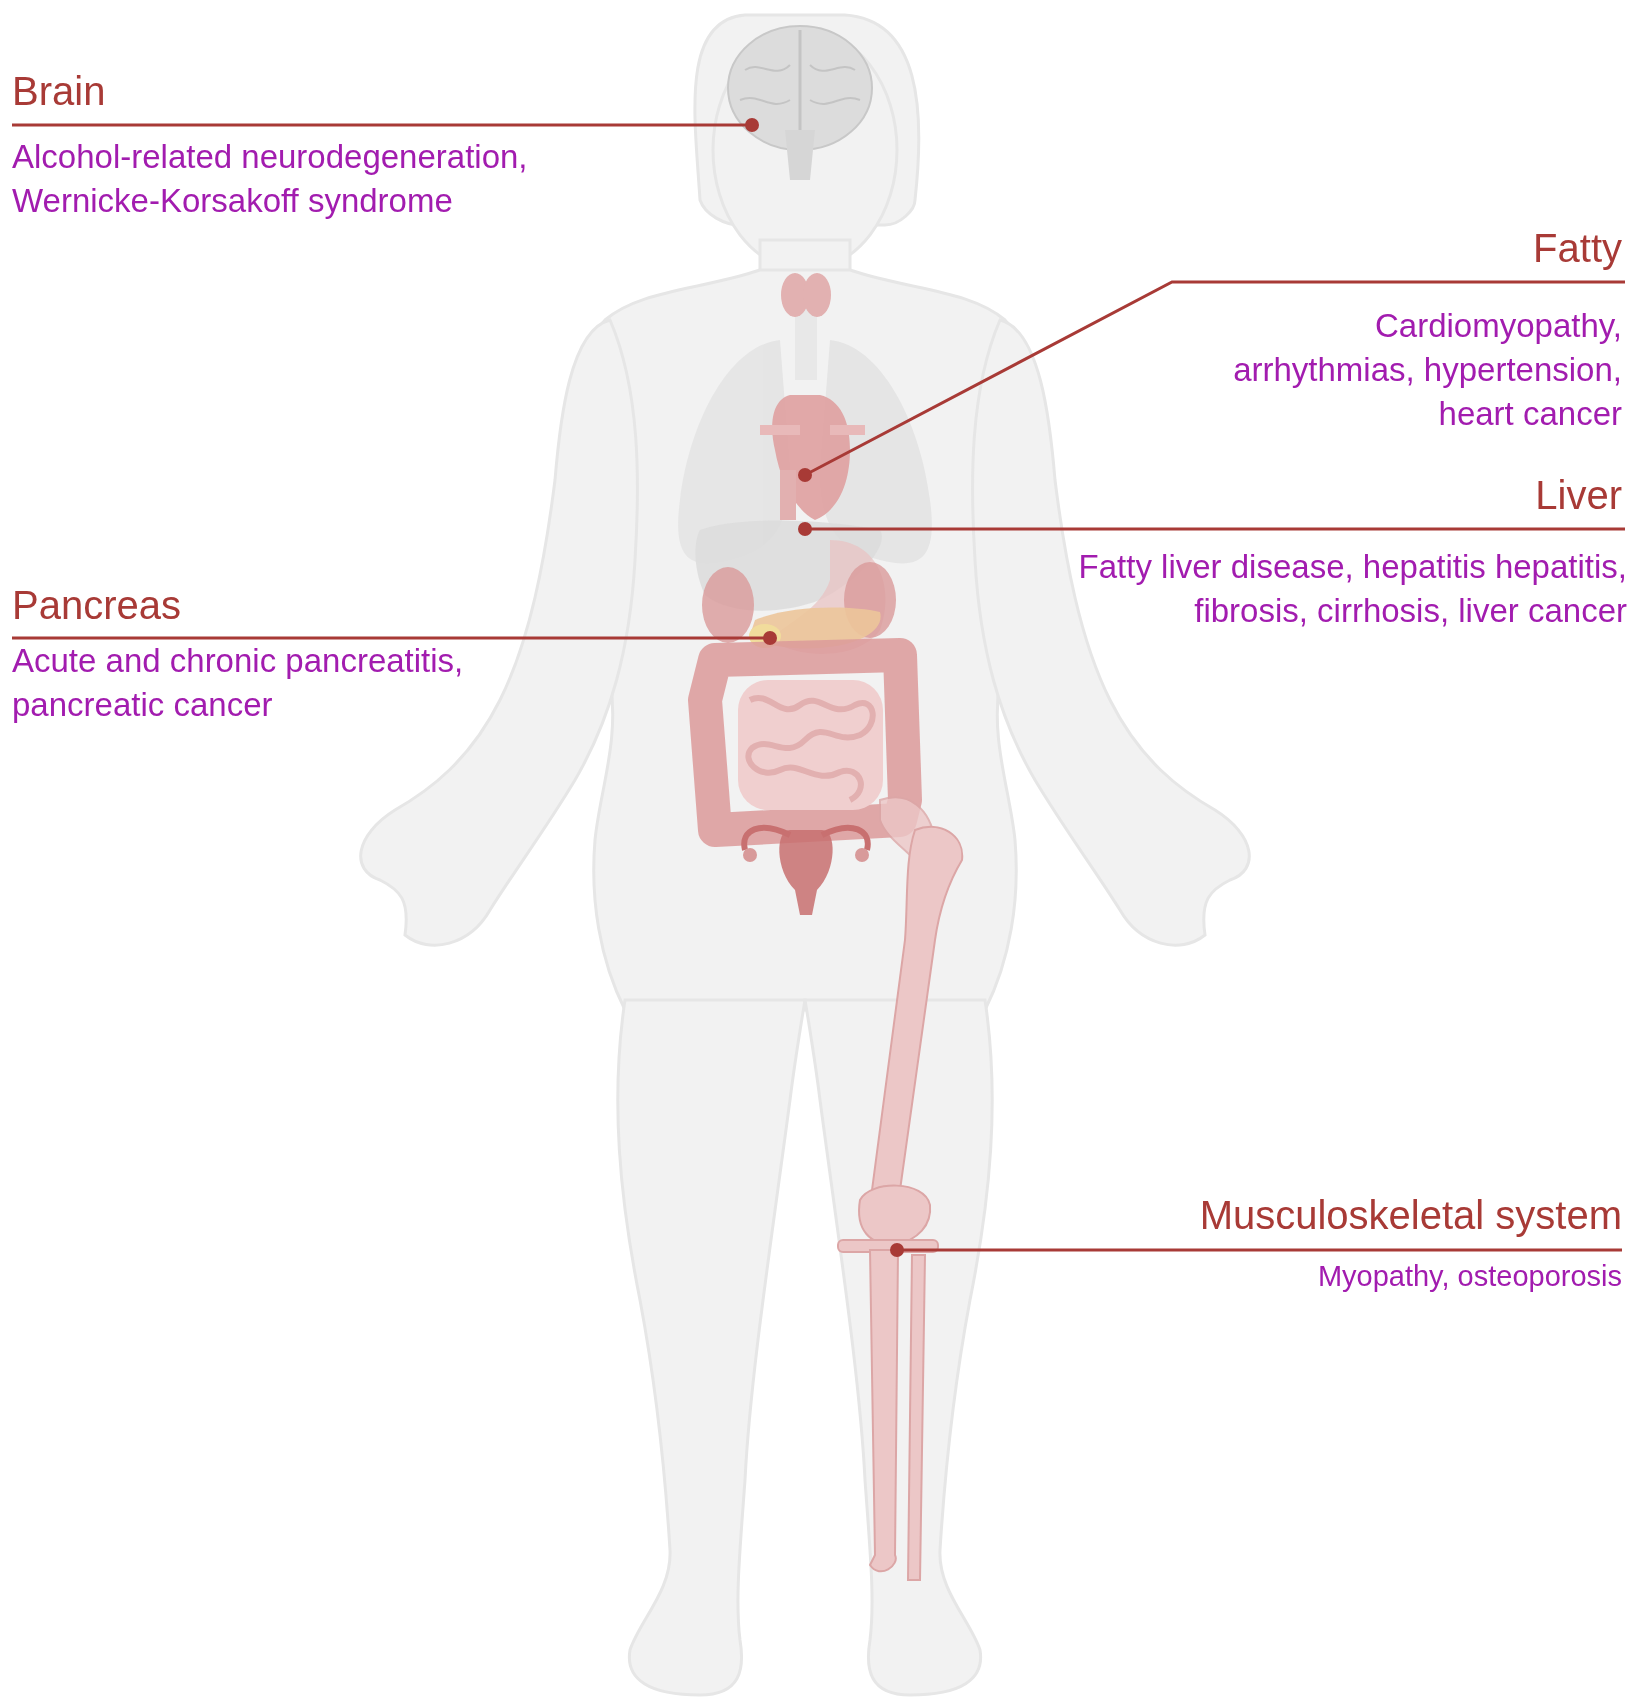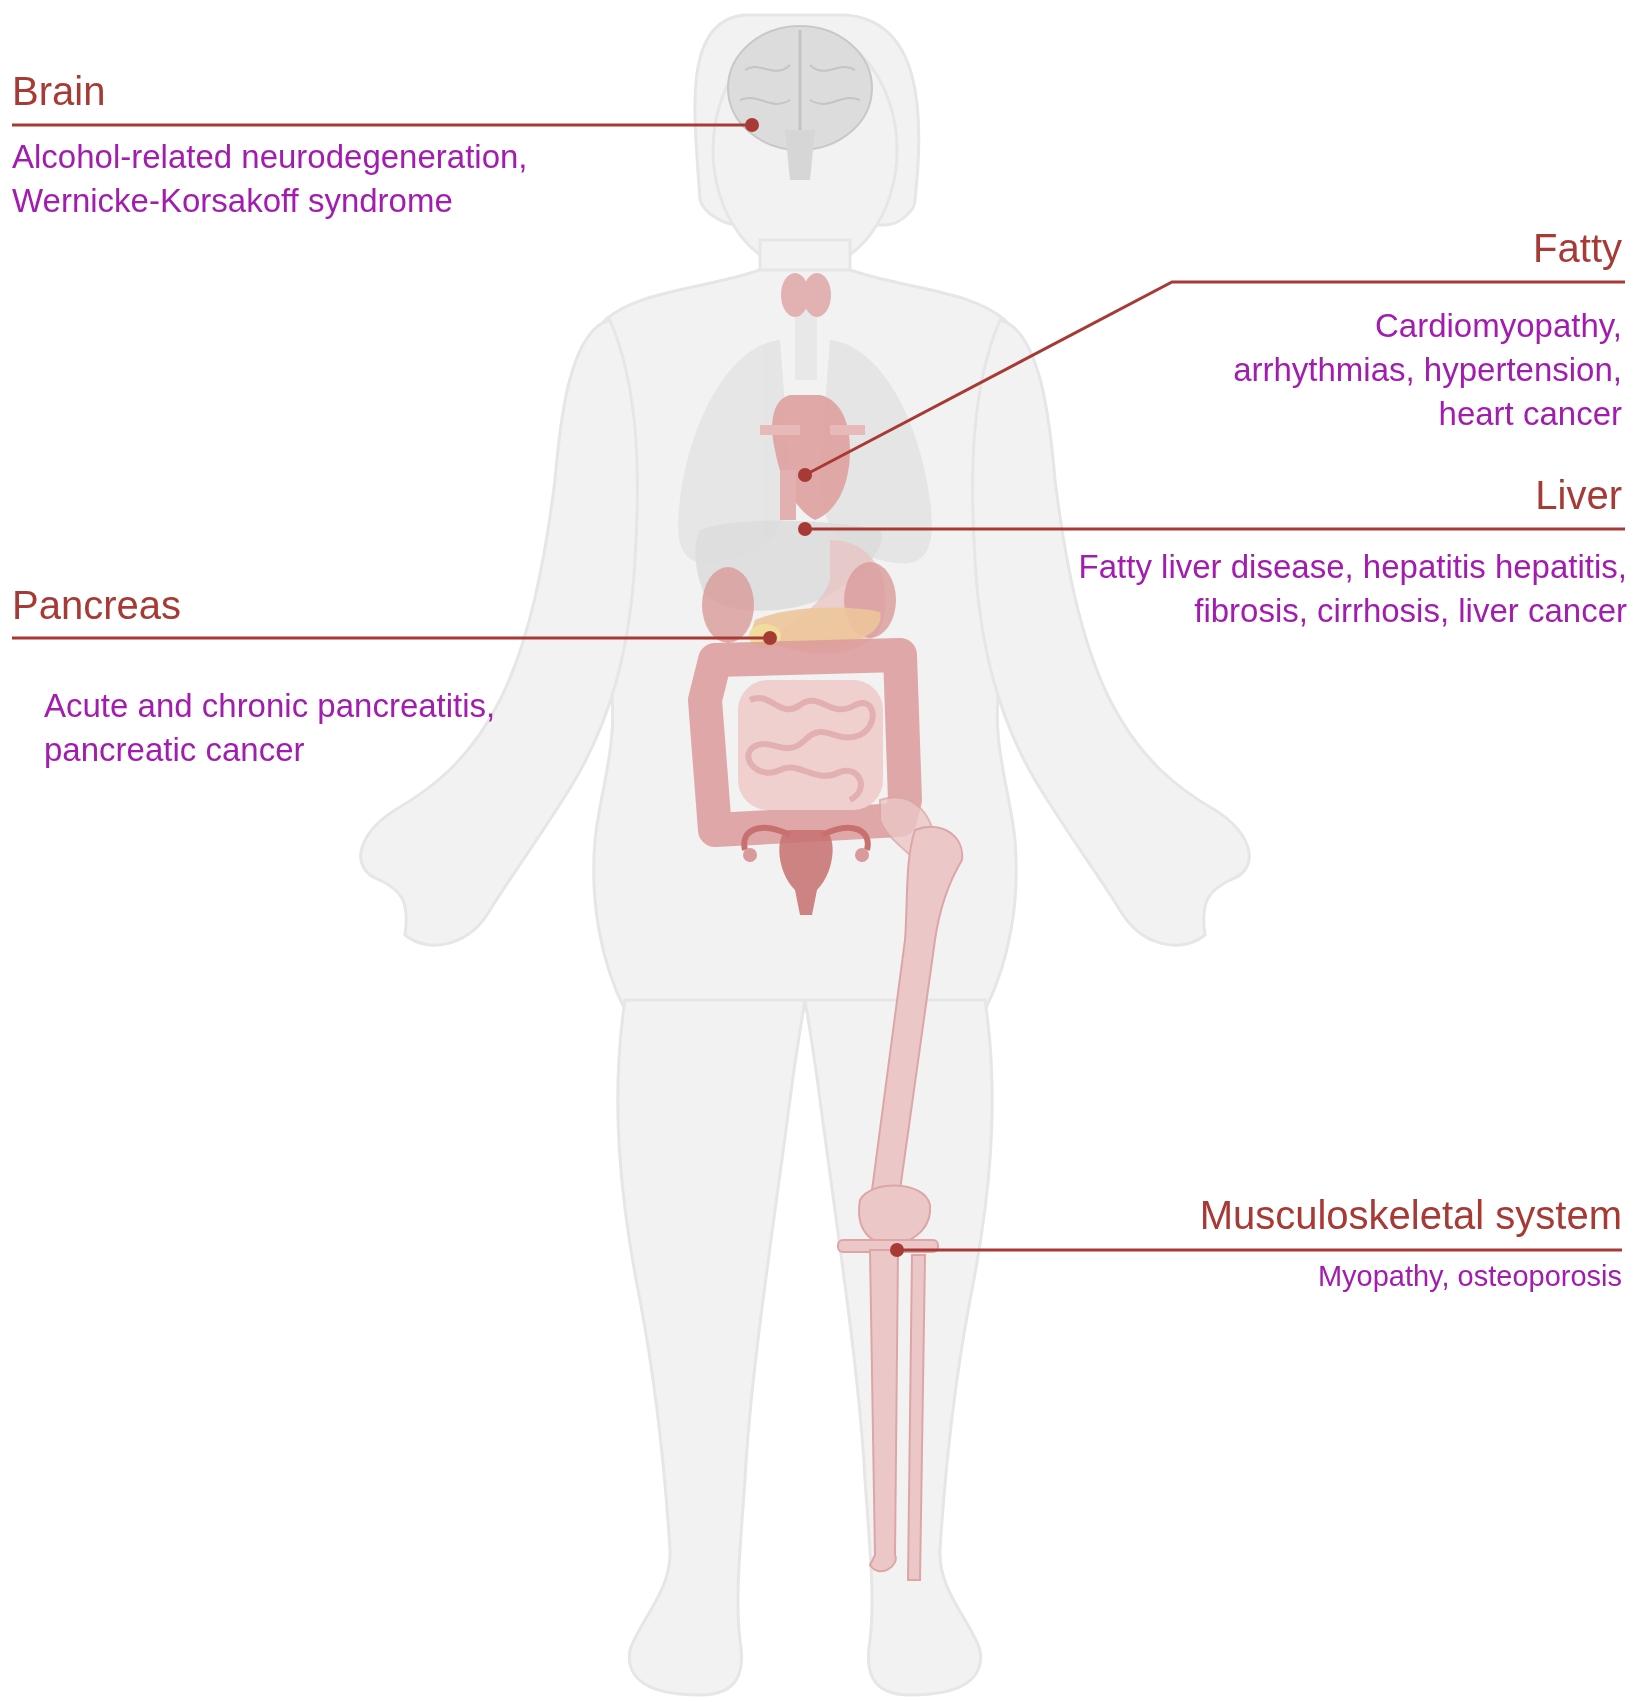--- a/index.html
+++ b/index.html
@@ -161,21 +161,21 @@
     <div class="title">Liver</div>
   </div>
   <div class="label desc right" style="right:10px; top:545px;">
     <span class="line">Fatty liver disease, hepatitis hepatitis,</span>
     <span class="line">fibrosis, cirrhosis, liver cancer</span>
   </div>
 
   <div class="label" style="left:12px; top:582px;">
     <div class="title">Pancreas</div>
   </div>
-  <div class="label desc" style="left:12px; top:684px;margin-left:32px;">
+  <div class="label desc" style="left:12px; top:639px;">
     <span class="line">Acute and chronic pancreatitis,</span>
     <span class="line">pancreatic cancer</span>
   </div>
 
   <div class="label right" style="right:15px; top:1192px;">
     <div class="title">Musculoskeletal system</div>
   </div>
   <div class="label desc small right" style="right:15px; top:1257px;">
     <span class="line">Myopathy, osteoporosis</span>
   </div>

